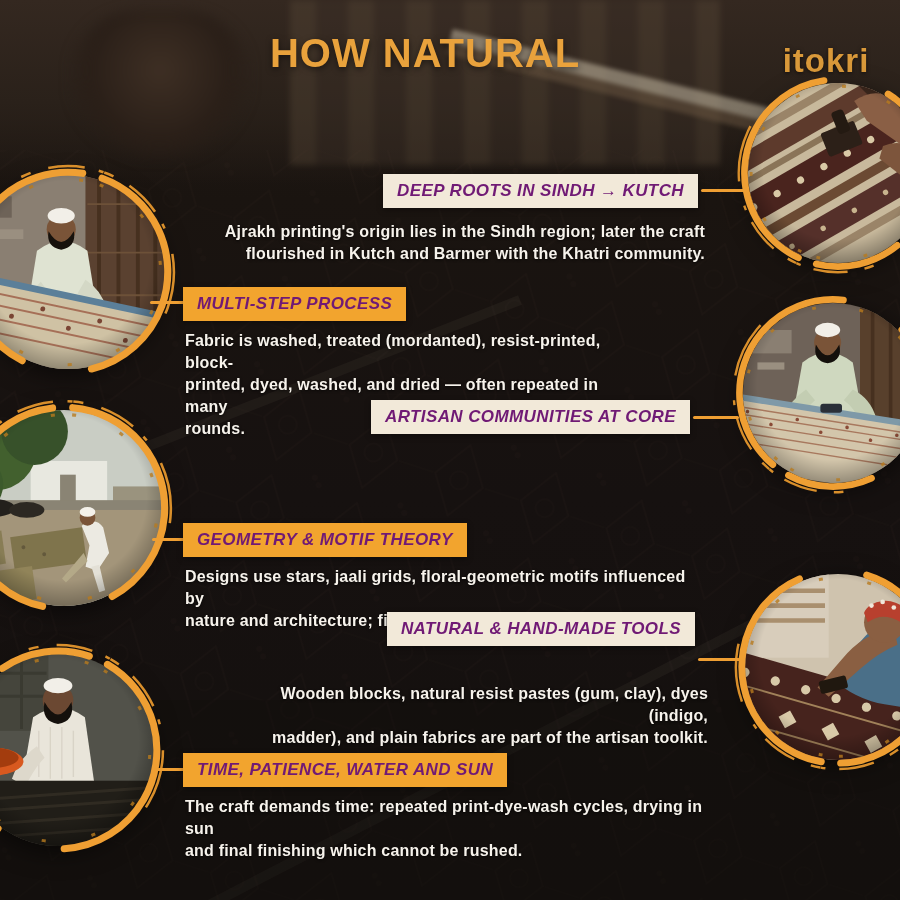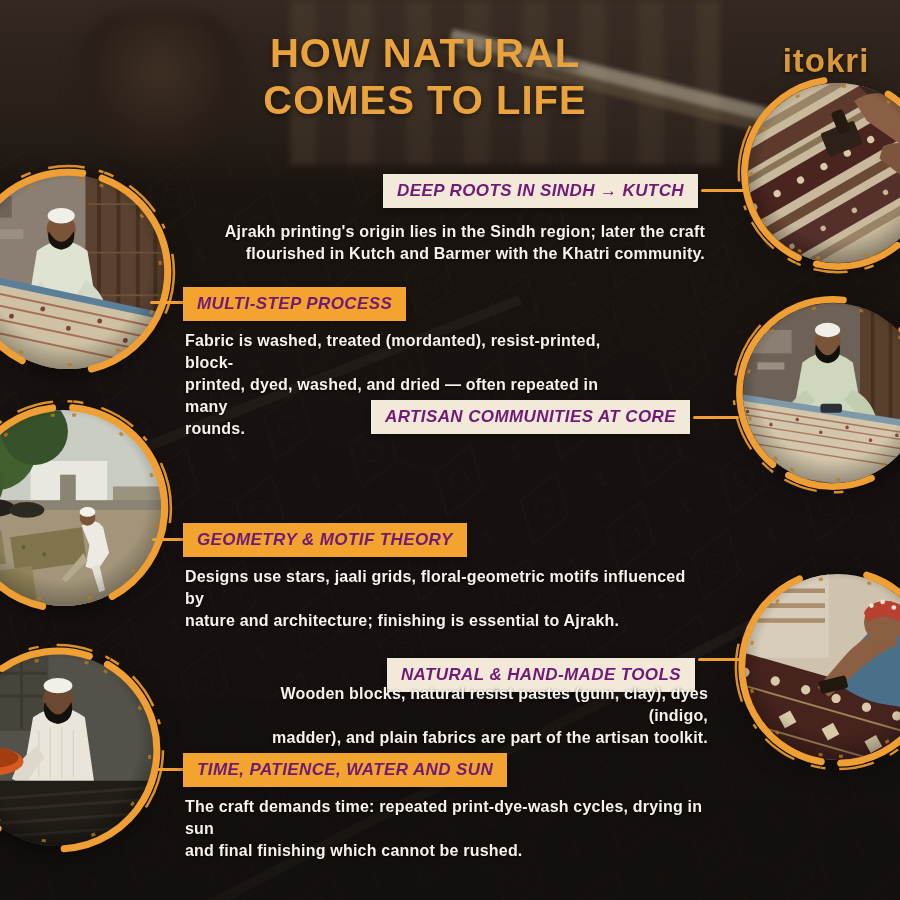--- a/index.html
+++ b/index.html
@@ -64,21 +64,20 @@
     <rect x="0" y="150" width="900" height="750" fill="url(#motif)" opacity=".28"></rect>
     <g opacity=".1" stroke="#cfc2a8" stroke-width="10" fill="none">
       <path d="M-40 520 L520 300"></path>
       <path d="M180 920 L760 620"></path>
     </g>
     <rect x="0" y="700" width="900" height="200" fill="#0f0c0a" opacity=".35"></rect>
   </svg>
 
   <div class="title">
     <div>HOW NATURAL</div>
-    <div>COMES TO LIFE</div>
   </div>
   <div class="brand">itokri</div>
 
   <div class="photo-circle" style="left:748px;top:83px;width:180px;height:180px;">
     <svg viewBox="0 0 200 200" preserveAspectRatio="xMidYMid slice">
       <rect width="200" height="200" fill="#c8b99c"></rect>
       <g transform="rotate(-30 100 100)">
         <rect x="-60" y="10" width="320" height="9" fill="#9a8468"></rect>
         <rect x="-60" y="28" width="320" height="20" fill="#5d3a2c"></rect>
         <rect x="-60" y="54" width="320" height="7" fill="#8a7458"></rect>
@@ -364,21 +363,21 @@
 rounds.</div>
 
   <div class="chip chip-cream" style="right:210px;top:400px;">ARTISAN COMMUNITIES AT CORE</div>
   <div class="connector" style="left:693px;top:416px;width:46px;"></div>
 
   <div class="connector" style="left:152px;top:538px;width:34px;"></div>
   <div class="chip chip-orange" style="left:183px;top:523px;">GEOMETRY &amp; MOTIF THEORY</div>
   <div class="body-text align-left" style="left:185px;top:566px;width:510px;">Designs use stars, jaali grids, floral-geometric motifs influenced by
 nature and architecture; finishing is essential to Ajrakh.</div>
 
-  <div class="chip chip-cream" style="right:205px;top:658px;">NATURAL &amp; HAND-MADE TOOLS</div>
+  <div class="chip chip-cream" style="right:205px;top:612px;">NATURAL &amp; HAND-MADE TOOLS</div>
   <div class="connector" style="left:698px;top:658px;width:42px;"></div>
   <div class="body-text align-right" style="right:192px;top:683px;width:475px;">Wooden blocks, natural resist pastes (gum, clay), dyes (indigo,
 madder), and plain fabrics are part of the artisan toolkit.</div>
 
   <div class="connector" style="left:154px;top:768px;width:32px;"></div>
   <div class="chip chip-orange" style="left:183px;top:753px;">TIME, PATIENCE, WATER AND SUN</div>
   <div class="body-text align-left" style="left:185px;top:796px;width:530px;">The craft demands time: repeated print-dye-wash cycles, drying in sun
 and final finishing which cannot be rushed.</div>
 
 </div>

